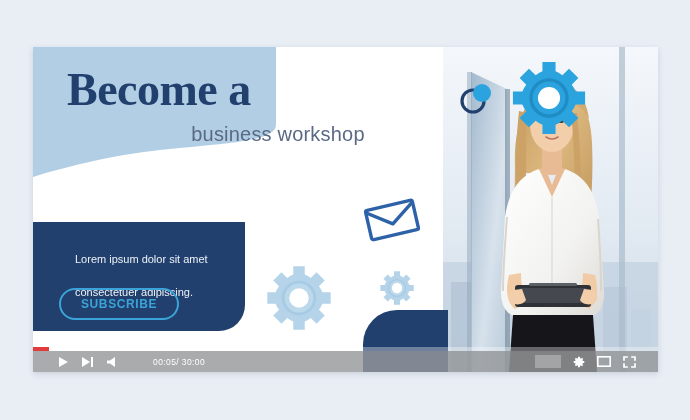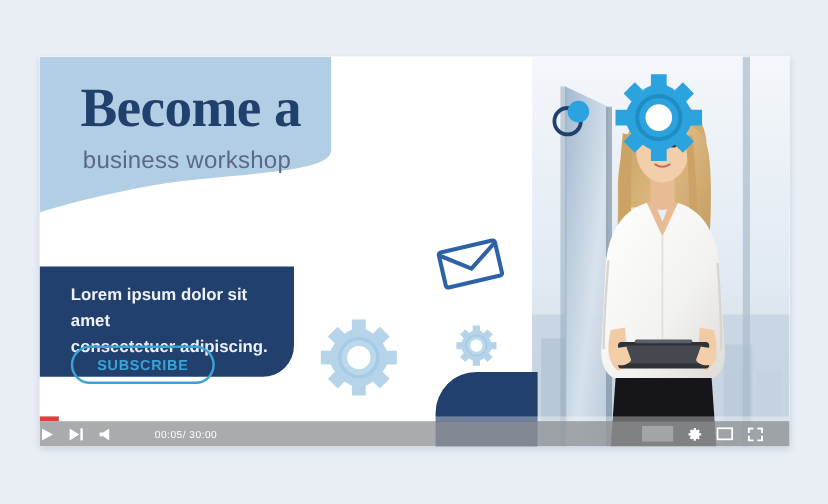--- a/index.html
+++ b/index.html
@@ -44,32 +44,33 @@
     margin:0;
     white-space:nowrap;
   }
   .headline .l2{display:block;}
   .subhead{
     margin:10px 0 0 2px;
     font-size:20px;
     font-weight:300;
     color:#5a6a85;
     letter-spacing:.2px;
+    text-align:center;
   }
 
   
   .lorem-box{
     position:absolute;left:0;top:175px;width:212px;
     padding:13px 18px 14px 26px;
     background:#21406e;
     border-bottom-right-radius:26px;
     box-sizing:border-box;
   }
   .lorem-box p{
-    margin:0;color:#eef2f8;font-size:14px;line-height:1.55;font-weight:700;
+    margin:16px;color:#eef2f8;font-size:11px;line-height:1.55;font-weight:400;
   }
 
   
   .subscribe{
     position:absolute;left:26px;top:241px;
     padding:7px 20px;
     border:2px solid #3ba3d8;border-radius:20px;
     color:#3ba3d8;background:transparent;
     font-size:12px;font-weight:700;letter-spacing:.6px;
     cursor:pointer;
@@ -93,21 +94,21 @@
     background:rgba(255,255,255,.35);
   }
   .progress .played{
     position:absolute;left:0;top:0;height:4px;width:16px;background:#e23b3b;
   }
   .bar{
     position:absolute;left:0;top:4px;width:625px;height:21px;
     background:rgba(150,152,155,.82);
     display:flex;align-items:center;
   }
-  .bar .left{display:flex;align-items:center;gap:12px;}
+  .bar .left{display:flex;align-items:center;gap:12px;padding-left:24px;}
   .bar .right{margin-left:auto;display:flex;align-items:center;gap:12px;padding-right:22px;}
   .time{
     color:#ffffff;font-size:8.5px;letter-spacing:.4px;margin-left:22px;
     font-family:"Liberation Sans", sans-serif;
   }
   .ctl{display:flex;align-items:center;cursor:pointer;}
   .thumbmark{
     width:26px;height:13px;background:rgba(255,255,255,.28);
   }
 </style>

